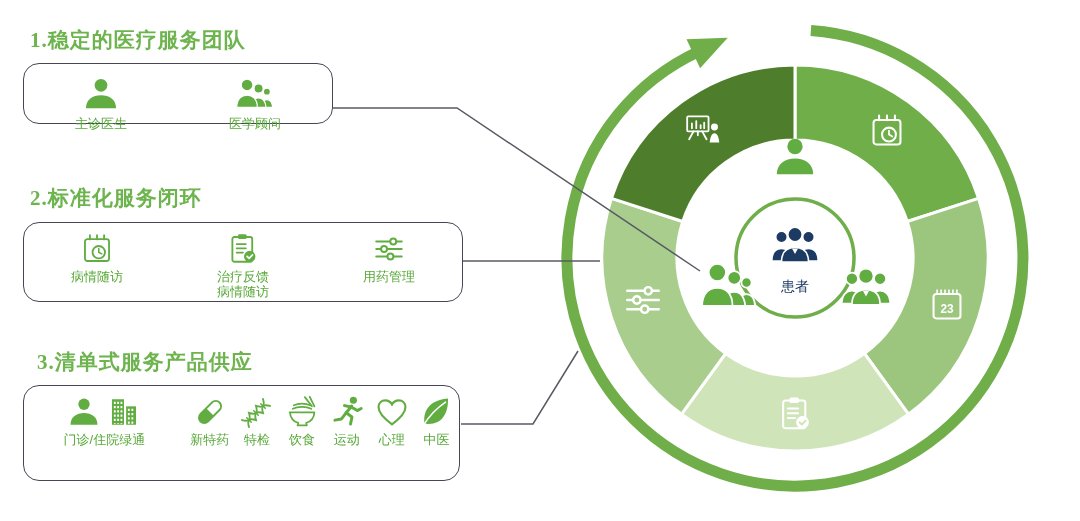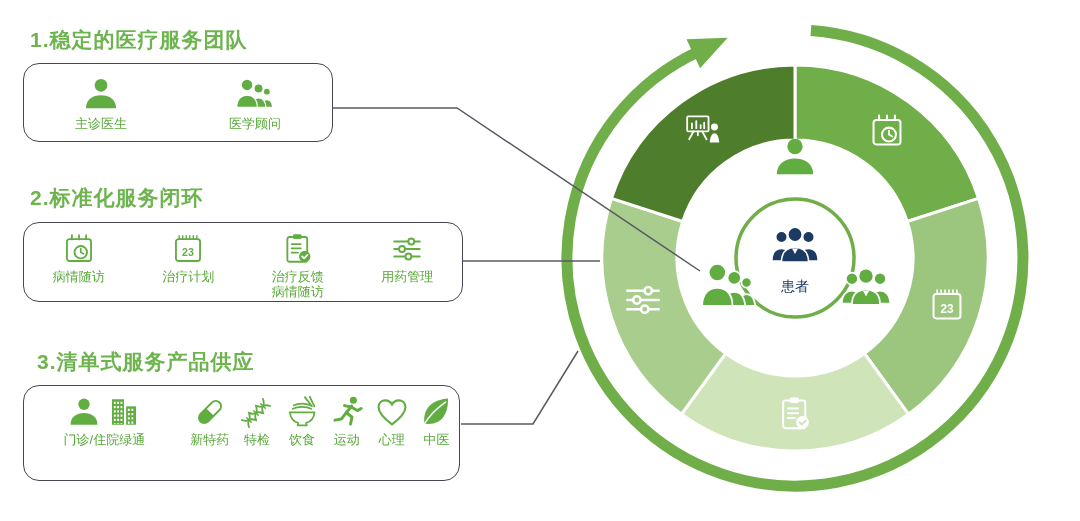--- a/index.html
+++ b/index.html
@@ -1,37 +1,37 @@
 <!DOCTYPE html>
 <html><head>
 <meta charset="utf-8">
 <style>
   html,body{margin:0;padding:0;background:#fff;}
   .canvas{position:relative;width:1080px;height:521px;background:#ffffff;overflow:hidden;
           font-family:"Liberation Sans","DejaVu Sans",sans-serif;}
-  .sec-title{position:absolute;font-size:21px;font-weight:bold;color:#6db44e;letter-spacing:1px;white-space:nowrap;}
+  .sec-title{position:absolute;font-size:21px;font-weight:bold;color:#6db44e;letter-spacing:1px;white-space:nowrap;font-family:Liberation Serif, serif;}
   .svc-box{position:absolute;display:flex;align-items:flex-start;justify-content:space-around;
            border:1.6px solid #474753;border-radius:16px;background:#fff;box-sizing:border-box;
            padding-top:9px;z-index:2;}
   .svc-item{display:flex;flex-direction:column;align-items:center;gap:3px;}
   .svc-label{font-size:13px;color:#57a837;line-height:1.18;white-space:nowrap;text-align:center;}
   .icon{width:38px;height:38px;display:block;}
   .icon.sm{width:34px;height:34px;}
   .green-icon{color:#61ad42;}
   .pair{display:flex;gap:6px;align-items:flex-end;}
   .overlay{position:absolute;left:0;top:0;z-index:1;}
   .seg-icon{color:#ffffff;}
 </style>
 </head>
 <body>
 
 <div class="canvas">
 
   <div class="sec-title" style="left:30px;top:26px;">1.稳定的医疗服务团队</div>
-  <div class="svc-box" style="left:23px;top:63px;width:310px;height:79px;padding-top:11px;">
+  <div class="svc-box" style="left:23px;top:63px;width:310px;height:61px;padding-top:11px;">
     <div class="svc-item">
       <svg class="icon green-icon">
           <use href="#i-person"></use>
         </svg>
       <div class="svc-label">主诊医生</div>
     </div>
     <div class="svc-item">
       <svg class="icon green-icon">
           <use href="#i-person-group"></use>
         </svg>
@@ -39,26 +39,20 @@
     </div>
   </div>
 
   <div class="sec-title" style="left:30px;top:184px;text-align:right;">2.标准化服务闭环</div>
   <div class="svc-box" style="left:23px;top:222px;width:440px;height:80px;">
     <div class="svc-item">
       <svg class="icon sm green-icon">
           <use href="#i-cal-clock"></use>
         </svg>
       <div class="svc-label">病情随访</div>
-    </div>
-    <div class="svc-item">
-      <svg class="icon sm green-icon">
-          <use href="#i-cal-23"></use>
-        </svg>
-      <div class="svc-label">治疗计划</div>
     </div>
     <div class="svc-item">
       <svg class="icon sm green-icon">
           <use href="#i-clipboard"></use>
         </svg>
       <div class="svc-label">治疗反馈</div>
       <div class="svc-label" style="margin-top:-3px">病情随访</div>
     </div>
     <div class="svc-item">
       <svg class="icon sm green-icon">

